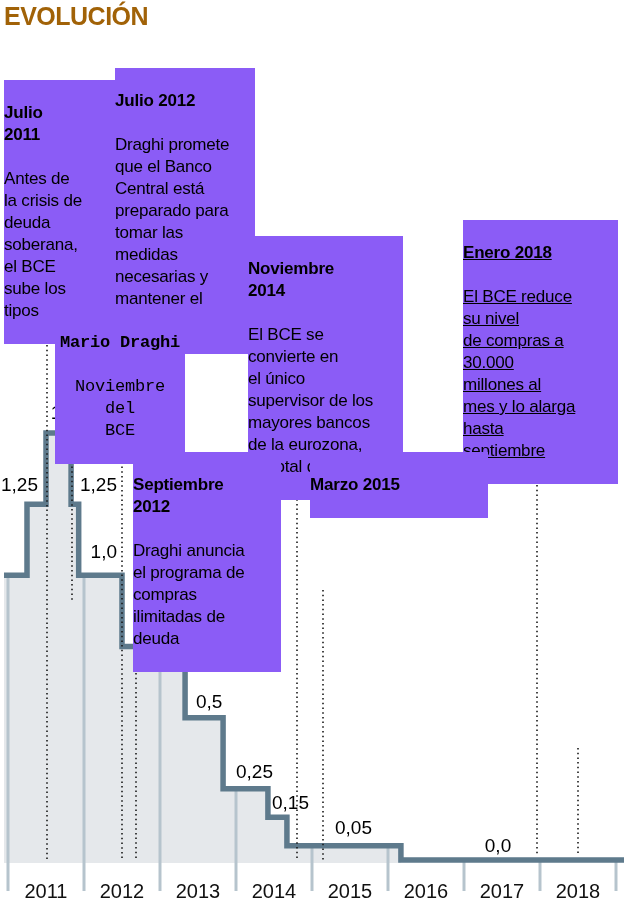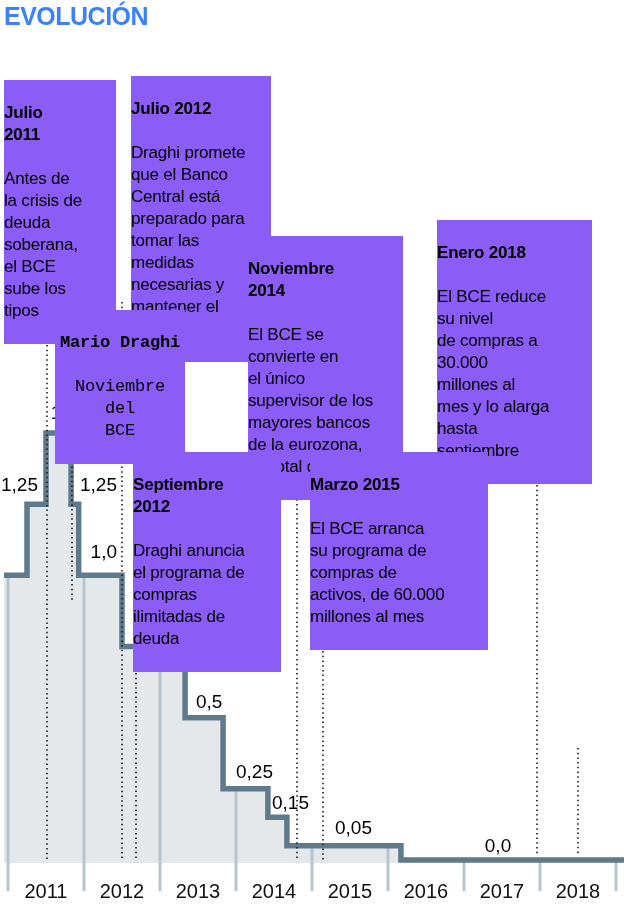--- a/index.html
+++ b/index.html
@@ -1,19 +1,19 @@
 <!DOCTYPE html>
 <html><head>
 <meta charset="utf-8">
 <style>
   html,body{margin:0;padding:0;background:#ffffff;}
   #page{position:relative;width:624px;height:904px;background:#ffffff;overflow:hidden;
         font-family:"Liberation Sans", sans-serif;color:#000;}
   #chart-title{position:absolute;left:4px;top:2px;font-size:25px;font-weight:bold;
-        letter-spacing:-0.5px;color:#3b82f6;}
+        letter-spacing:-0.5px;color:#a16207;}
   #chart-svg{position:absolute;left:0;top:0;}
   .ann{position:absolute;font-size:17px;line-height:22px;letter-spacing:-0.2px;
        background:#8b5cf6;white-space:pre-line;}
   .ann .t{font-weight:bold;white-space:pre-line;}
   .ann .b{white-space:pre-line;}
   .center{text-align:center;}
 </style>
 </head>
 <body>
 
@@ -74,21 +74,21 @@
 2011</div>
     <div class="b">Antes de
 la crisis de
 deuda
 soberana,
 el BCE
 sube los
 tipos</div>
   </div>
 
-  <div class="ann" style="left:115px;top:76px;width:140px;margin-left:16px;">
+  <div class="ann" style="left:115px;top:68px;width:140px;">
     <div class="t">Julio 2012</div>
     <div class="b">Draghi promete
 que el Banco
 Central está
 preparado para
 tomar las
 medidas
 necesarias y
 mantener el
 euro</div>
@@ -105,21 +105,21 @@
 2014</div>
     <div class="b">El BCE se
 convierte en
 el único
 supervisor de los
 mayores bancos
 de la eurozona,
 un total de 128</div>
   </div>
 
-  <div class="ann" style="left:437px;top:220px;width:155px;">
+  <div class="ann" style="left:463px;top:220px;width:155px;text-decoration:underline;">
     <div class="t">Enero 2018</div>
     <div class="b">El BCE reduce
 su nivel
 de compras a
 30.000
 millones al
 mes y lo alarga
 hasta
 septiembre</div>
   </div>
@@ -129,21 +129,16 @@
 2012</div>
     <div class="b">Draghi anuncia
 el programa de
 compras
 ilimitadas de
 deuda</div>
   </div>
 
   <div class="ann" style="left:310px;top:452px;width:178px;">
     <div class="t">Marzo 2015</div>
-    <div class="b">El BCE arranca
-su programa de
-compras de
-activos, de 60.000
-millones al mes</div>
   </div>
 
 
 </div>
 
 </body></html>

